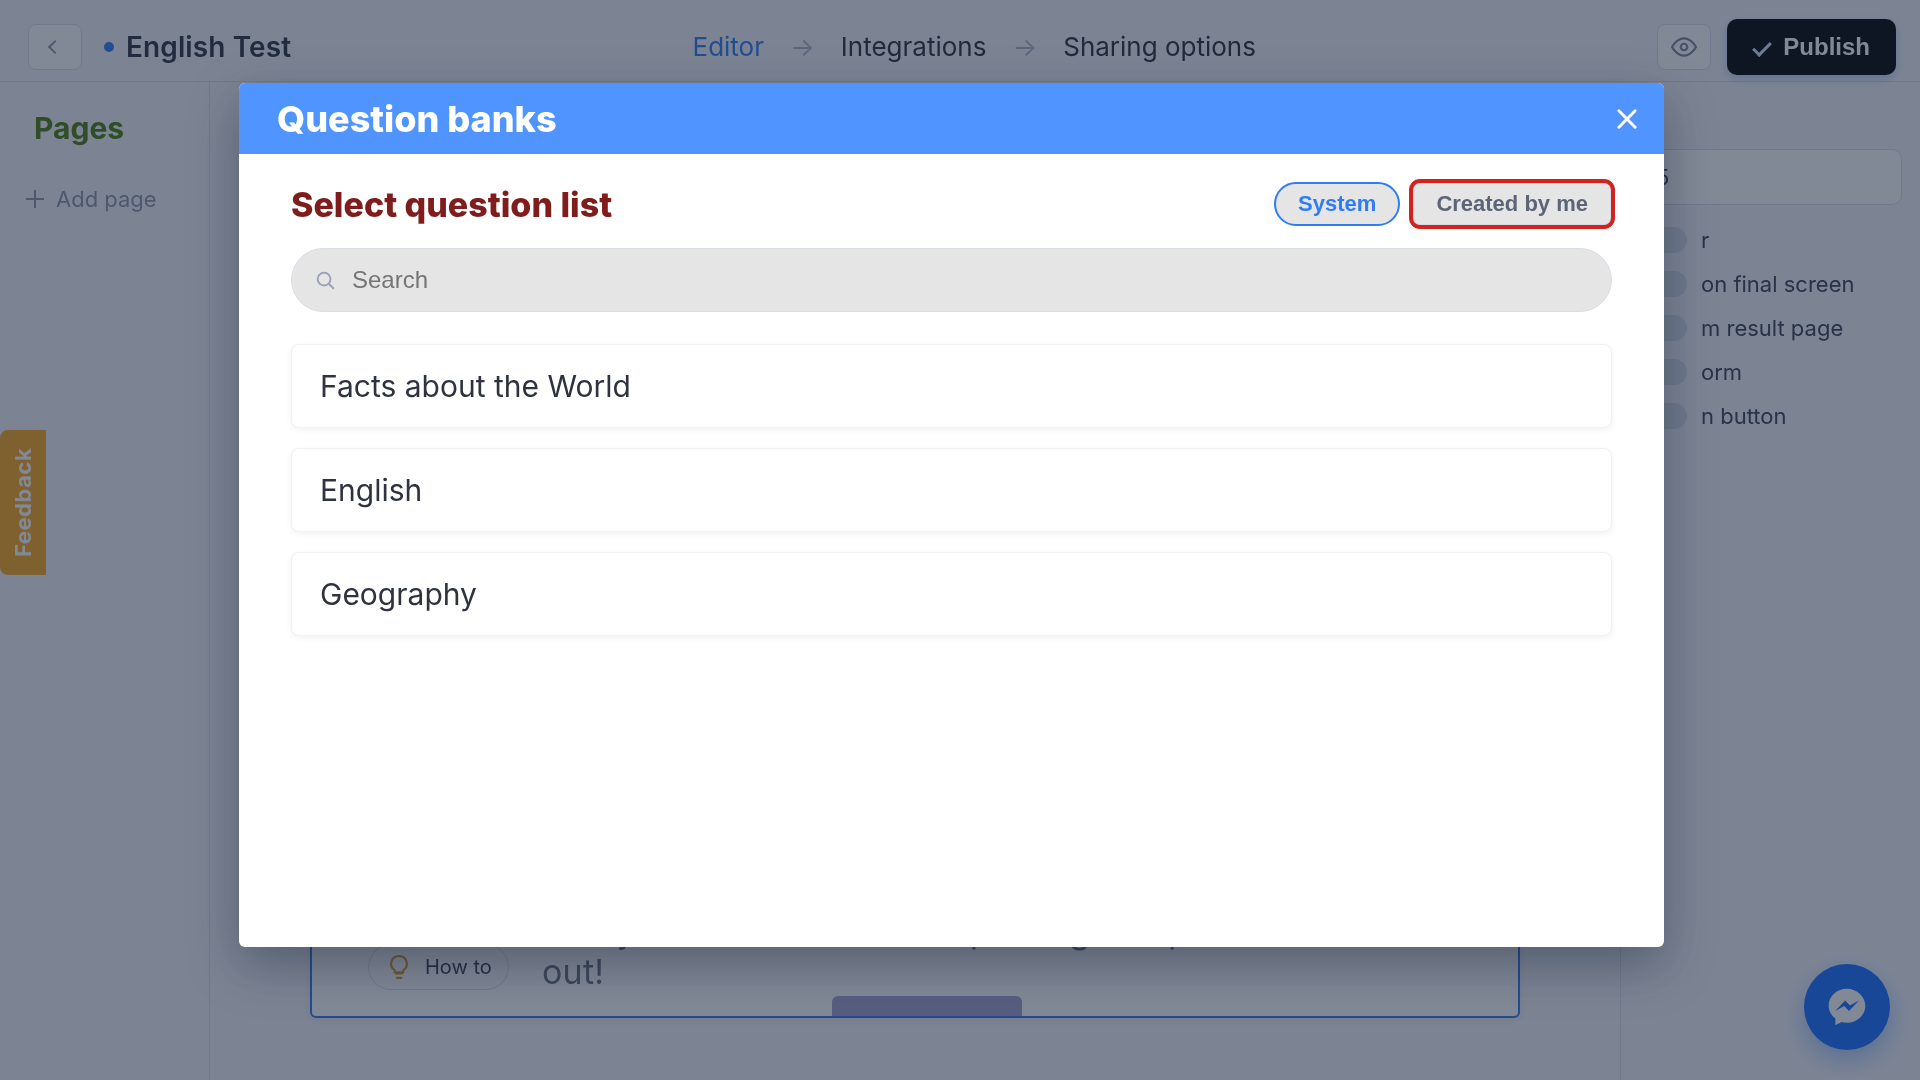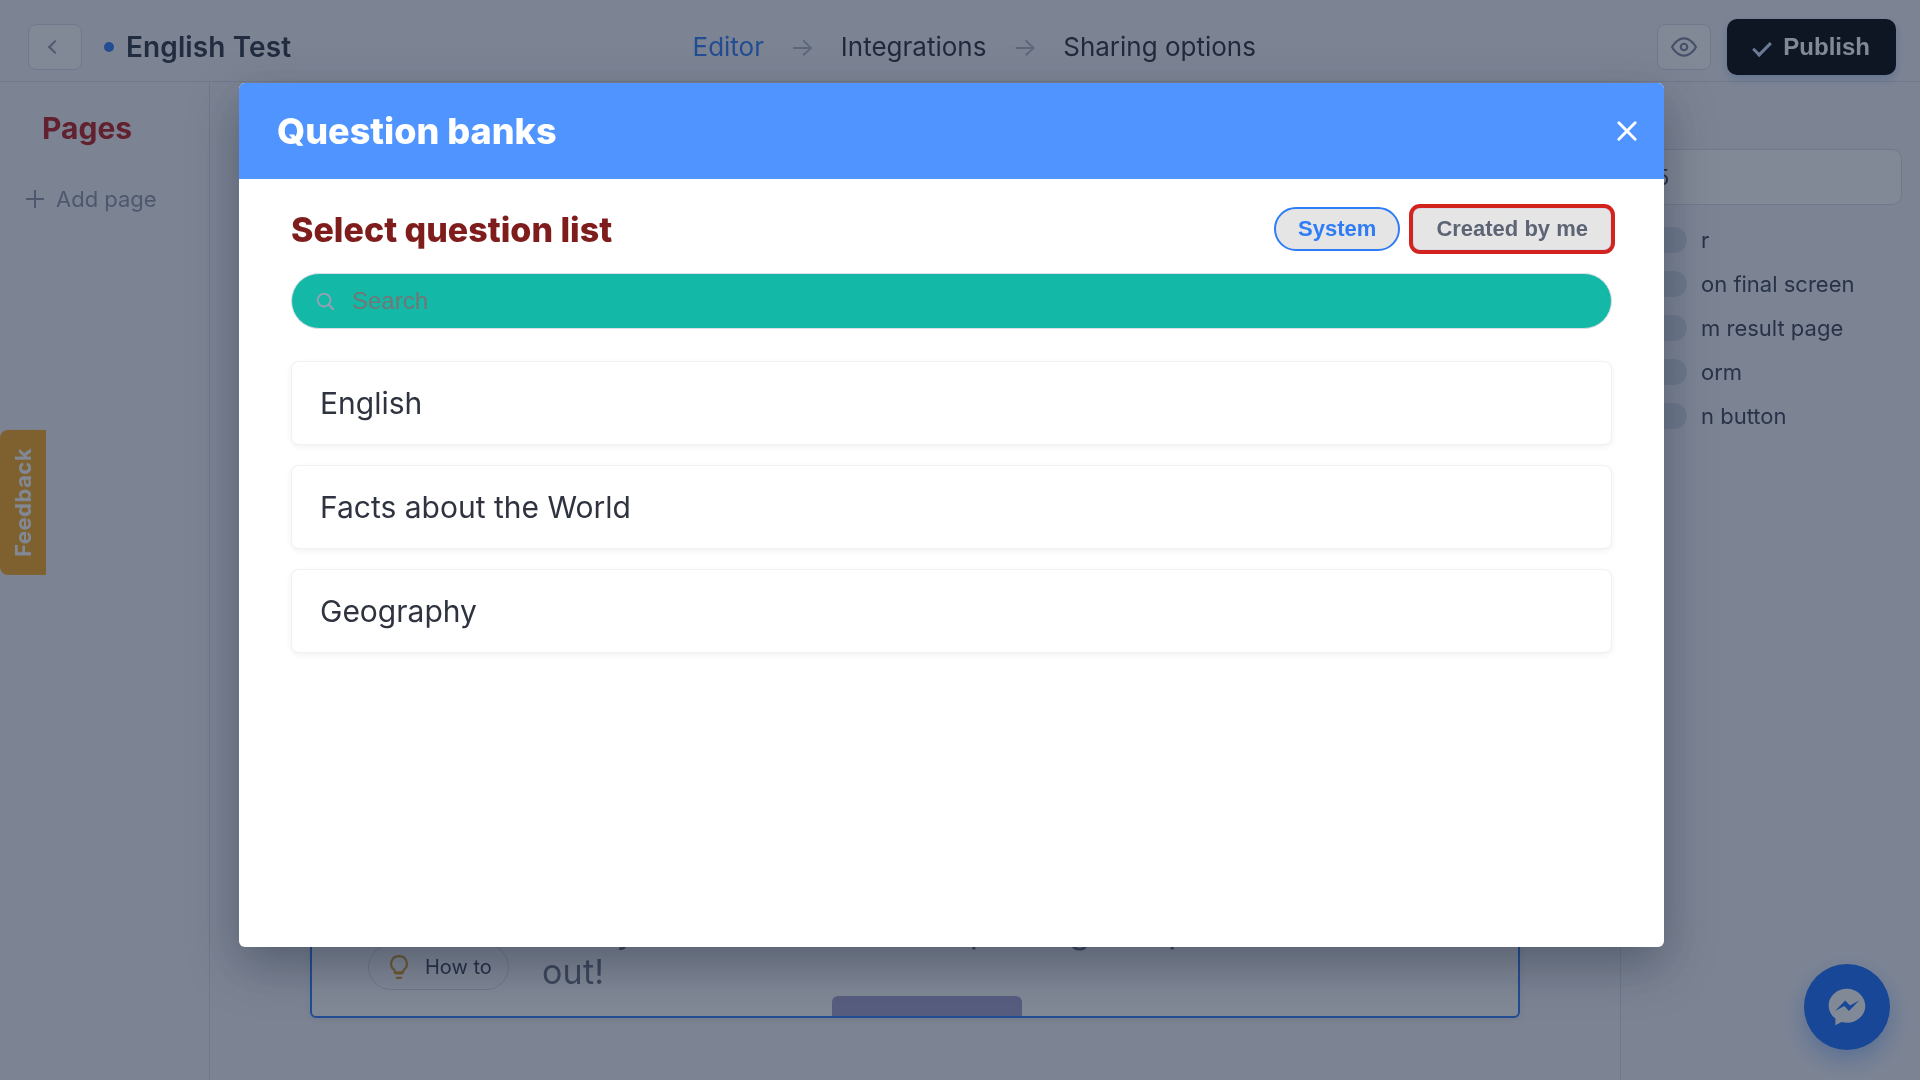--- a/index.html
+++ b/index.html
@@ -51,21 +51,21 @@
   .eye-icon svg{display:block}
   .publish-btn{
     height:56px;padding:0 26px;border:none;border-radius:10px;
     background:#000000;color:#fff;font-size:24px;font-weight:600;cursor:pointer;
     display:flex;align-items:center;gap:12px;box-shadow:0 4px 10px rgba(19,98,230,.25);
   }
   .check{width:18px;height:10px;border-left:3px solid #cfe0ff;border-bottom:3px solid #cfe0ff;transform:rotate(-45deg)}
   
   .layout{display:flex;height:calc(1080px - 82px);}
   .sidebar{width:210px;padding:20px 14px 20px 26px;border-right:1px solid var(--border)}
-  .pages-title{font-size:30px;font-weight:700;color:#b91c1c;margin:8px 16px 18px}
+  .pages-title{font-size:30px;font-weight:700;color:#4d7c0f;margin:8px 8px 18px}
   .page-thumb{
     width:142px;height:182px;border:2px solid #2e7cf6;border-radius:10px;background:#fff;
     padding:8px;position:relative;display:flex;flex-direction:column;gap:10px;cursor:pointer;
   }
   .page-thumb .label{color:#2e7cf6;font-size:20px;font-weight:600}
   .page-thumb .circle{
     width:64px;height:64px;border-radius:50%;background:#e9edf5;margin:8px auto 0;
     display:flex;align-items:center;justify-content:center
   }
   .page-thumb .home{width:28px;height:28px;background:#fff;clip-path:polygon(50% 0,100% 45%,85% 45%,85% 100%,15% 100%,15% 45%,0 45%)}
@@ -126,37 +126,37 @@
 
   
   .overlay{
     position:fixed;inset:0;background:rgba(25,39,63,.55);z-index:40;
   }
   .modal{
     position:fixed;left:239px;top:83px;width:1425px;height:864px;z-index:50;
     background:#fff;border-radius:6px;overflow:hidden;box-shadow:0 18px 50px rgba(10,20,40,.35)
   }
   .modal-head{
-    display:flex;align-items:center;justify-content:space-between;height:96px;background:#4f94ff;color:#fff;
+    display:flex;align-items:center;justify-content:space-between;height:71px;background:#4f94ff;color:#fff;
     padding:0 16px 0 38px
   }
   .modal-title{font-size:36px;font-weight:800}
   .modal-close{width:42px;height:42px;border-radius:8px;background:transparent;border:none;cursor:pointer;display:flex;align-items:center;justify-content:center}
   .modal-close svg{display:block}
   .modal-body{padding:28px 52px}
   .mb-top{display:flex;align-items:center;justify-content:space-between;margin-bottom:22px}
   .mb-title{font-size:34px;font-weight:800;color:#7f1d1d}
   .source-toggle{display:flex;gap:12px}
   .pill{
     height:44px;padding:0 22px;border-radius:999px;border:2px solid #2e7cf6;background:#e5e5e5;color:#2e7cf6;font-size:22px;font-weight:600;display:flex;align-items:center;cursor:pointer
   }
   .pill.secondary{border-color:#d7dbe6;color:#5c6475}
   .pill-highlight{outline:4px solid #d3231f;outline-offset:-1px;border-radius:8px}
   .search{
-    display:flex;align-items:center;gap:14px;border:1px solid var(--border);height:56px;border-radius:999px;padding:0 22px;background:#14b8a6
+    display:flex;align-items:center;gap:14px;border:1px solid var(--border);height:64px;border-radius:999px;padding:0 22px;background:#e5e5e5
   }
   .search input{border:none;outline:none;font-size:24px;color:#384152;flex:1;background:transparent}
   .search-icon svg{display:block}
   .list{margin-top:32px;display:flex;flex-direction:column;gap:20px}
   .list-item{
     height:84px;border:1px solid #eef1f6;border-radius:8px;box-shadow:0 2px 6px rgba(15,23,42,.06);
     display:flex;align-items:center;padding:0 28px;font-size:30px;color:#2e333f;background:#fff;cursor:pointer
   }
 </style>
 </head>
@@ -296,23 +296,23 @@
       <span class="search-icon">
         <svg width="22" height="22" viewBox="0 0 24 24" fill="none" stroke="#98a1b3" stroke-width="2" stroke-linecap="round">
             <circle cx="11" cy="11" r="7"></circle>
             <line x1="21" y1="21" x2="16.65" y2="16.65"></line>
           </svg>
       </span>
       <input type="text" placeholder="Search" style="">
     </div>
     <div class="list">
       <div class="list-item">
+        <span>Facts about the World</span>
+      </div>
+      <div class="list-item">
         <span>English</span>
-      </div>
-      <div class="list-item">
-        <span>Facts about the World</span>
       </div>
       <div class="list-item">
         <span>Geography</span>
       </div>
     </div>
   </div>
 </div>
 
 </body></html>

